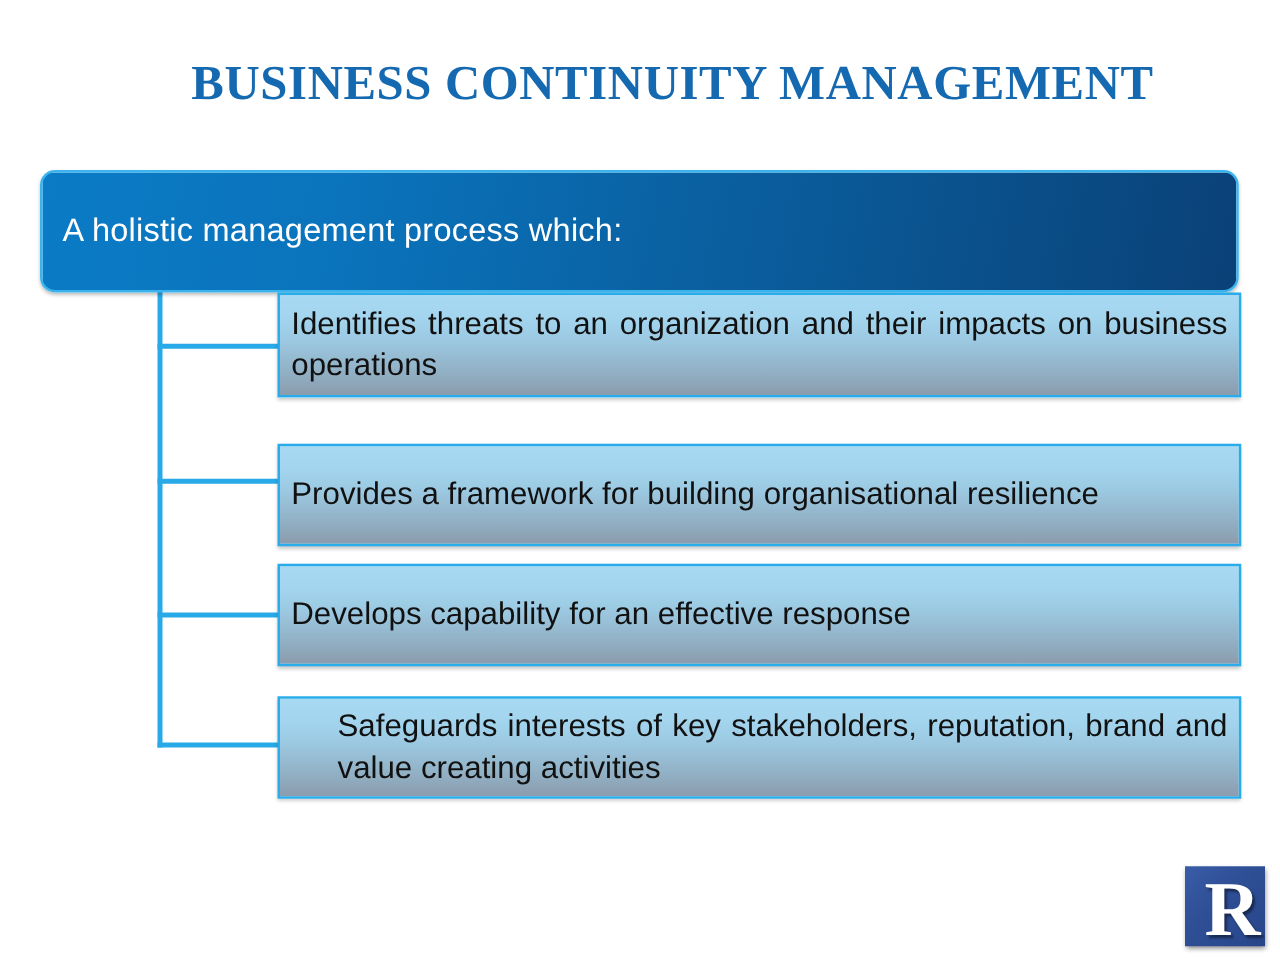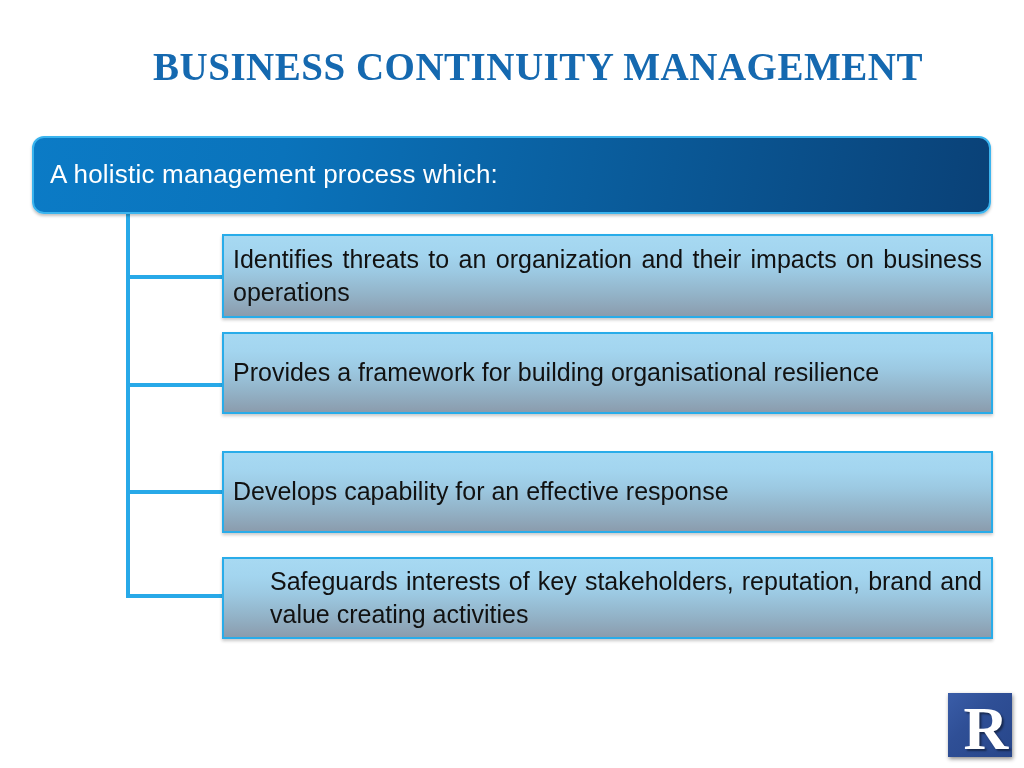--- a/index.html
+++ b/index.html
@@ -52,21 +52,21 @@
     height: 4px;
     background: #28a9e8;
   }
 
   
   .header-box {
     position: absolute;
     left: 32px;
     top: 136px;
     width: 959px;
-    height: 78px;
+    height: 98px;
     box-sizing: border-box;
     border-radius: 12px;
     border: 2px solid #3bb4ee;
     background: linear-gradient(100deg, #0b7bc6 0%, #0a73bb 26%, #0a5e9e 58%, #0a4177 100%);
     box-shadow: 0 2px 3px rgba(0,0,0,0.25);
     display: flex;
     align-items: center;
     padding: 0 16px;
   }
   .header-box .header-text {
@@ -103,21 +103,21 @@
     width: 100%;
     text-align: justify;
     text-justify: inter-word;
     font-family: "Liberation Sans", sans-serif;
   }
   .content-box.single .box-text {
     text-align: left;
   }
 
   .box-1 { top: 234px; height: 84px; }
-  .box-2 { top: 332px; height: 82px; }
+  .box-2 { top: 355px; height: 82px; }
   .box-3 { top: 451px; height: 82px; }
   .box-4 { top: 557px; height: 82px; padding-left: 46px; }
 
   .branch-1 { top: 275px; }
   .branch-2 { top: 383px; }
   .branch-3 { top: 490px; }
   .branch-4 { top: 594px; }
 
   
   .logo {

